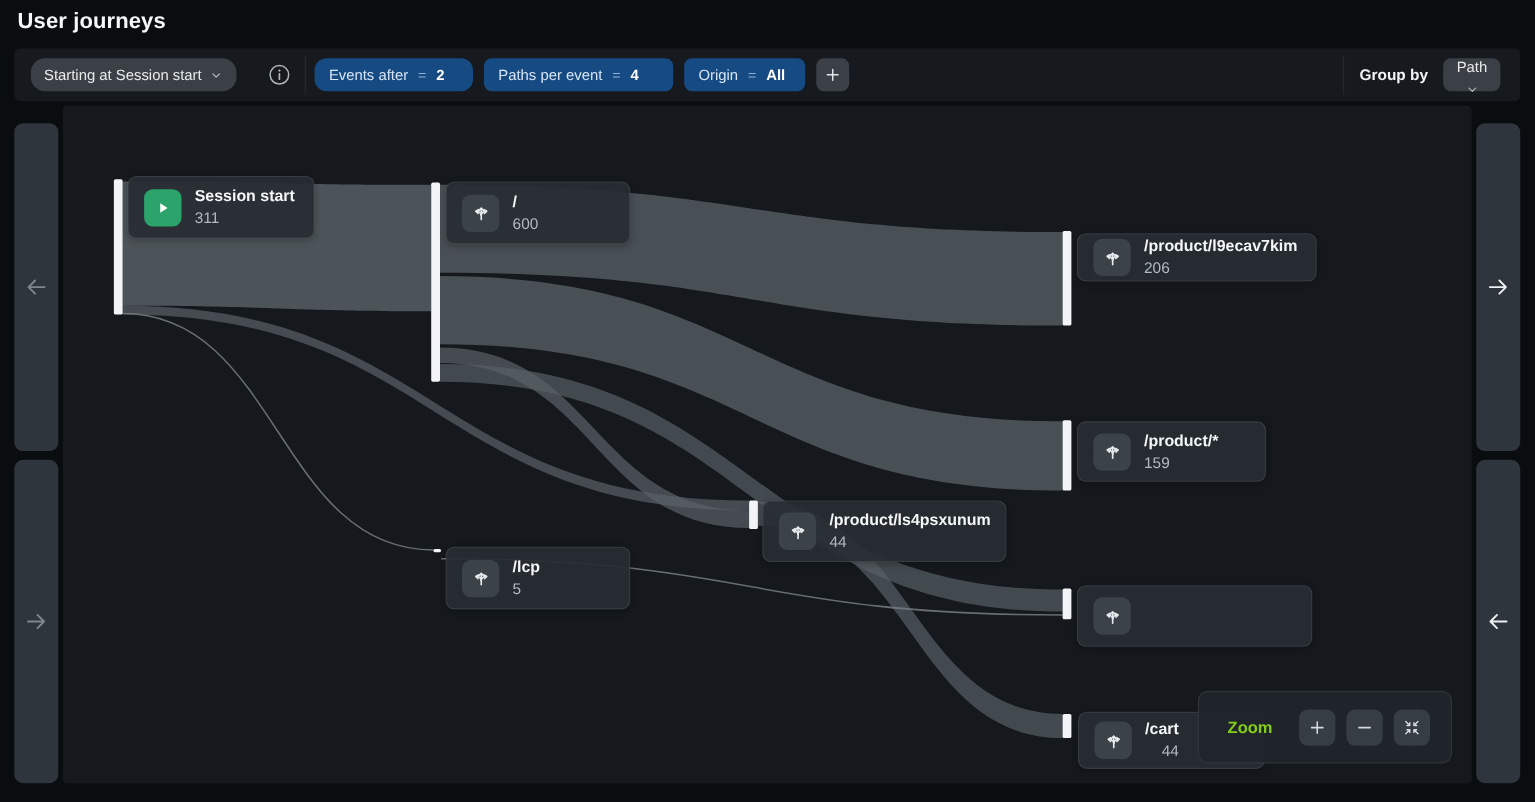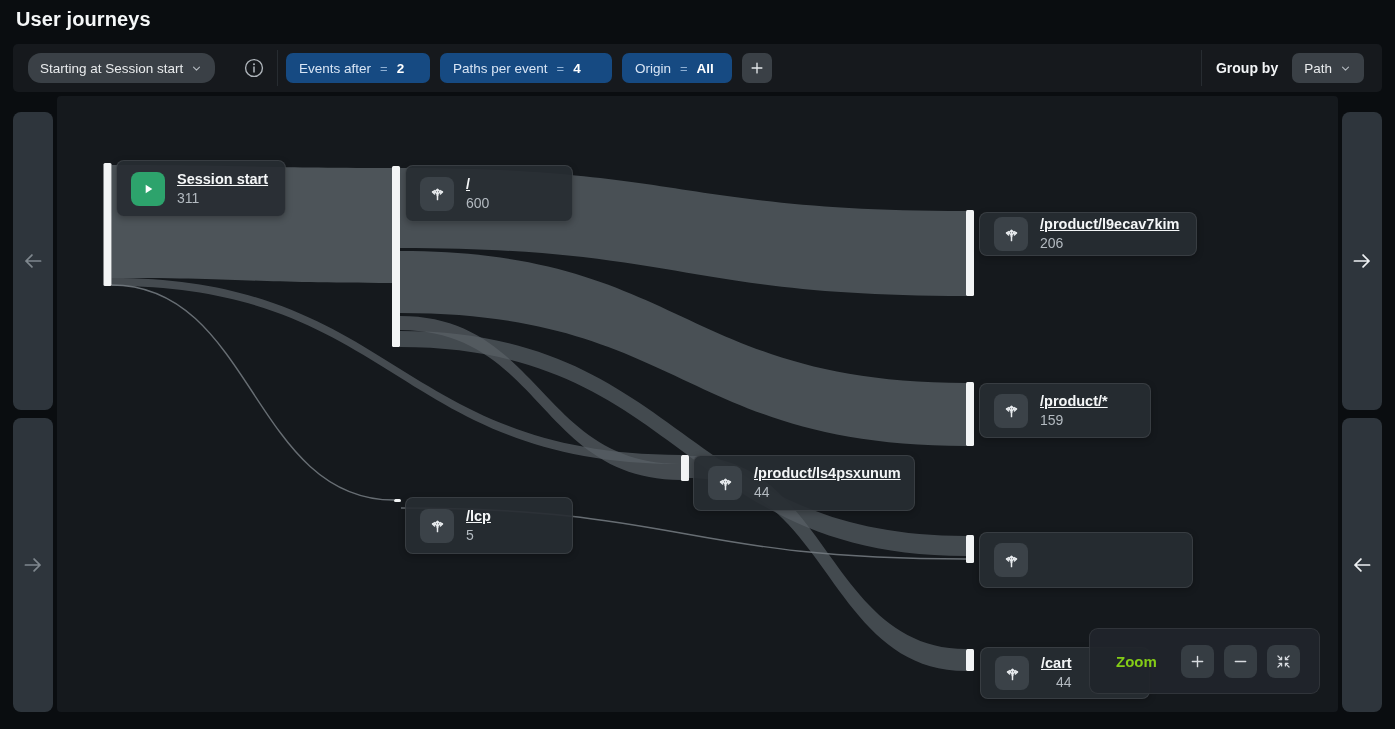--- a/index.html
+++ b/index.html
@@ -49,21 +49,21 @@
     position:absolute; left:729px; top:9px; width:30px; height:30px;
     background:#3a4046; border:none; border-radius:7px; color:#e4e7ea;
     display:flex; align-items:center; justify-content:center; cursor:pointer;
   }
   .tb-right {
     position:absolute; right:18px; top:0; height:48px;
     display:flex; align-items:center; gap:14px;
   }
   .tb-right .r-div { width:1px; height:36px; background:#272c31; }
   .groupby-label { font-size:14px; font-weight:700; color:#f2f4f6; }
-  .tb-btn.inline { position:static; }
+  .tb-btn.inline { position:static;flex-direction:column; }
   
   .canvas-bg {
     position:absolute; left:57px; top:96px; width:1281px; height:616px;
     background:#15191d; border-radius:4px;
   }
   .pan-btn {
     position:absolute; width:40px; border:none; border-radius:8px;
     background:#2e353c; cursor:pointer; color:#7f878e;
     display:flex; align-items:center; justify-content:center;
   }
@@ -84,21 +84,21 @@
     box-shadow:0 2px 6px rgba(0,0,0,.25);
     cursor:pointer;
   }
   .node-chip {
     width:34px; height:34px; border-radius:8px; flex:0 0 34px;
     background:#3b4248; color:#e8ebee;
     display:flex; align-items:center; justify-content:center;
   }
   .node-chip.green { background:#2da36c; color:#ffffff; }
   .node-text { display:flex; flex-direction:column; line-height:1.3; }
-  .node-label { font-size:14.5px; font-weight:700; color:#f4f6f7; white-space:nowrap;text-decoration:underline; }
+  .node-label { font-size:14.5px; font-weight:700; color:#f4f6f7; white-space:nowrap; }
   .node-count { font-size:14px; color:#b3bac0; }
   
   .zoom-panel {
     position:absolute; left:1089px; top:628px; width:231px; height:66px; z-index:5;
     background:rgba(32,37,43,.93);
     border:1px solid rgba(255,255,255,.08);
     border-radius:9px;
     display:flex; align-items:center; gap:10px; padding:0 16px 0 26px;
   }
   .zoom-label { font-size:15px; font-weight:600; color:#84cc16; margin-right:14px; }
@@ -168,21 +168,21 @@
         </svg>
       </span>
   </button>
   <button class="info-btn">
       <svg width="22" height="22">
         <use href="#sym-info"></use>
       </svg>
     </button>
   <div class="v-div" style="left:264px;"></div>
 
-  <button class="pill" style="left:273px; width:144px;">
+  <button class="pill" style="left:273px; width:144px;border-radius:11px;">
     <span class="p-label">Events after</span>
     <span class="p-op">=</span>
     <span class="p-val">2</span>
   </button>
   <button class="pill" style="left:427px; width:172px;">
     <span class="p-label">Paths per event</span>
     <span class="p-op">=</span>
     <span class="p-val">4</span>
   </button>
   <button class="pill" style="left:609px; width:110px;">

